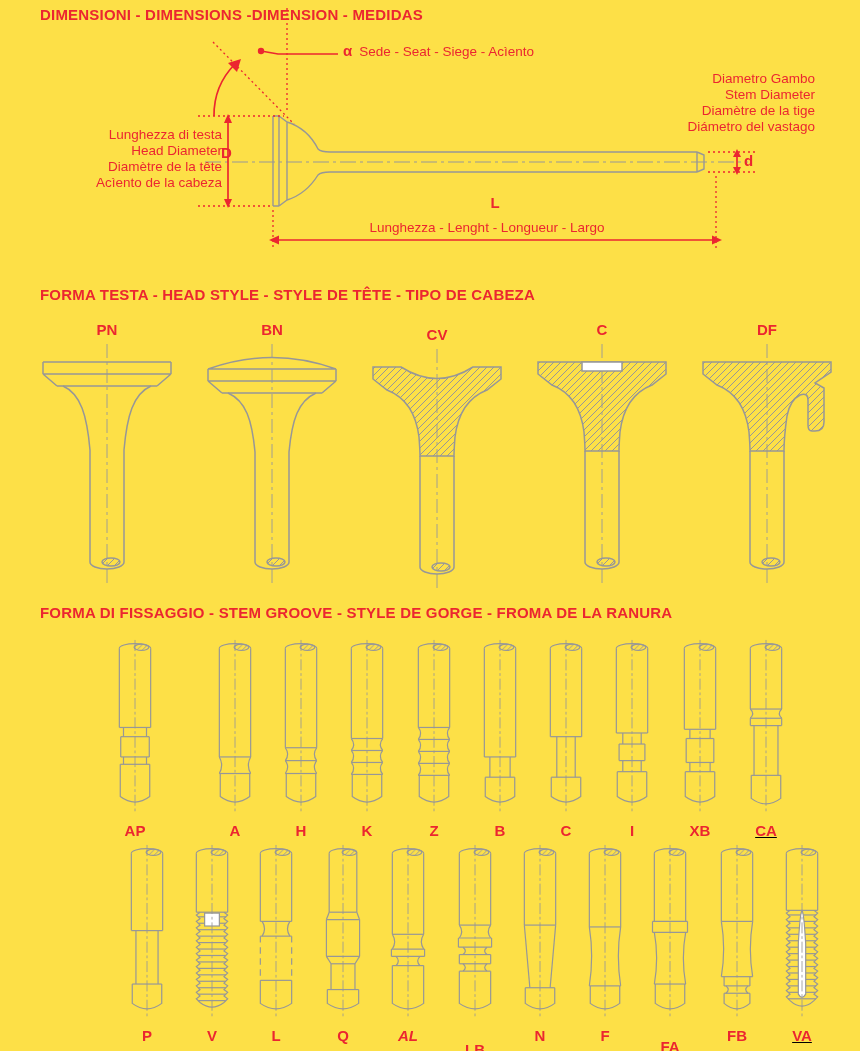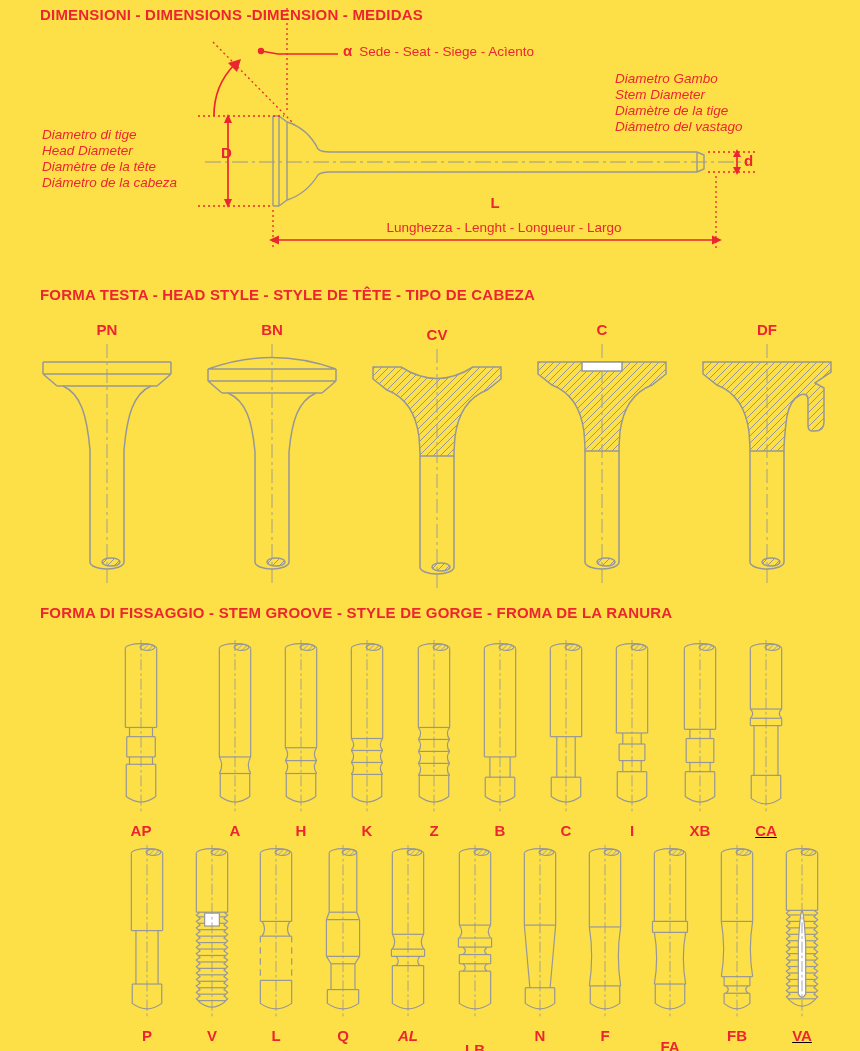--- a/index.html
+++ b/index.html
@@ -2,21 +2,21 @@
 <html style="--accent: #EB2630; --line: #979797;"><head>
 <meta charset="utf-8">
 <style>
   :root{ --accent:#EB2630; --line:#979797; }
   html,body{margin:0;padding:0;background:#fff;}
   body{font-family:"Liberation Sans","DejaVu Sans",sans-serif;}
   .page{position:relative;width:860px;height:1051px;background:#fde047;overflow:hidden;}
   .title{position:absolute;left:40px;margin:0;font-size:15px;font-weight:700;letter-spacing:.2px;color:var(--accent);white-space:nowrap;}
   .dimsvg{position:absolute;left:0;top:0;}
   .ann{position:absolute;color:var(--accent);font-size:13.5px;line-height:16px;white-space:nowrap;}
-  .ann.right{font-style:italic;}
+  .ann.right{text-align:right;}
   .ann.center{text-align:center;white-space:normal;}
   .sym{position:absolute;color:var(--accent);font-size:15px;font-weight:700;}
   .sym.center{text-align:center;}
   .alpha-callout{display:flex;align-items:baseline;gap:7px;}
   .alpha-callout .asym{font-weight:700;font-size:15px;}
   .figcol{position:absolute;text-align:center;}
   .figlabel{color:var(--accent);font-size:15px;font-weight:700;line-height:17px;}
   
   .g{stroke:var(--line);fill:none;stroke-width:1.4;}
   .cl{stroke:var(--line);fill:none;stroke-width:1.1;stroke-dasharray:16 4 3 4;}
@@ -79,30 +79,30 @@
     </div>
 
     <div class="ann right" style="left:615px;top:71px;width:200px">
       <div>Diametro Gambo</div>
       <div>Stem Diameter</div>
       <div>Diamètre de la tige</div>
       <div>Diámetro del vastago</div>
     </div>
 
     <div class="ann right" style="left:42px;top:127px;width:180px">
-      <div>Diametro di tige</div>
+      <div>Lunghezza di testa</div>
       <div>Head Diameter</div>
       <div>Diamètre de la tête</div>
-      <div>Diámetro de la cabeza</div>
+      <div>Acìento de la cabeza</div>
     </div>
 
     <div class="sym" style="left:221px;top:144px">D</div>
     <div class="sym" style="left:744px;top:152px">d</div>
     <div class="sym center" style="left:455px;top:194px;width:80px">L</div>
-    <div class="ann center" style="left:304px;top:220px;width:400px">Lunghezza - Lenght - Longueur - Largo</div>
+    <div class="ann center" style="left:287px;top:220px;width:400px">Lunghezza - Lenght - Longueur - Largo</div>
   </section>
 
   <section>
     <h2 class="title" style="top:286px">FORMA TESTA - HEAD STYLE - STYLE DE TÊTE - TIPO DE CABEZA</h2>
     <div id="head-figs">
         <div class="figcol" style="left: 27px; top: 321px; width: 160px;"><div class="figlabel">PN</div><svg viewBox="0 0 160 250" width="160" height="250">
             <defs>
               <pattern id="hp0" width="7" height="7" patternUnits="userSpaceOnUse">
                 <path d="M0,7 L7,0" stroke="#979797" stroke-width="1"></path>
               </pattern>
@@ -170,21 +170,21 @@
     <line class="hg" x1="97" y1="113" x2="97" y2="224" fill="none"></line>
     <path class="hg" fill="none" d="M63,224 A17,7 0 0 0 97,224"></path>
     <ellipse class="hg" fill="url(#hp4)" cx="84" cy="224" rx="9" ry="4"></ellipse>
   </svg></div>
       </div>
   </section>
 
   <section>
     <h2 class="title" style="top:604px">FORMA DI FISSAGGIO - STEM GROOVE - STYLE DE GORGE - FROMA DE LA RANURA</h2>
     <div id="groove-row1">
-        <div class="figcol" style="left: 106px; top: 637px; width: 70px;"><svg viewBox="0 0 76 195" width="70" height="180">
+        <div class="figcol" style="left: 100px; top: 637px; width: 70px;"><svg viewBox="0 0 76 195" width="70" height="180">
     <defs>
               <pattern id="gpr1-0" width="6" height="6" patternUnits="userSpaceOnUse">
                 <path d="M0,6 L6,0" stroke="#979797" stroke-width="1"></path>
               </pattern>
             </defs>
     <path class="gg" fill="none" d="M21,12 A17,5 0 0 1 55,12"></path>
             <ellipse class="gg" fill="url(#gpr1-0)" cx="45" cy="11" rx="8" ry="3.4"></ellipse>
             <line class="gg" fill="none" x1="21" y1="12" x2="21" y2="98"></line>
             <line class="gg" fill="none" x1="55" y1="12" x2="55" y2="98"></line>
             <line class="gg" fill="none" x1="21" y1="98" x2="55" y2="98"></line>

